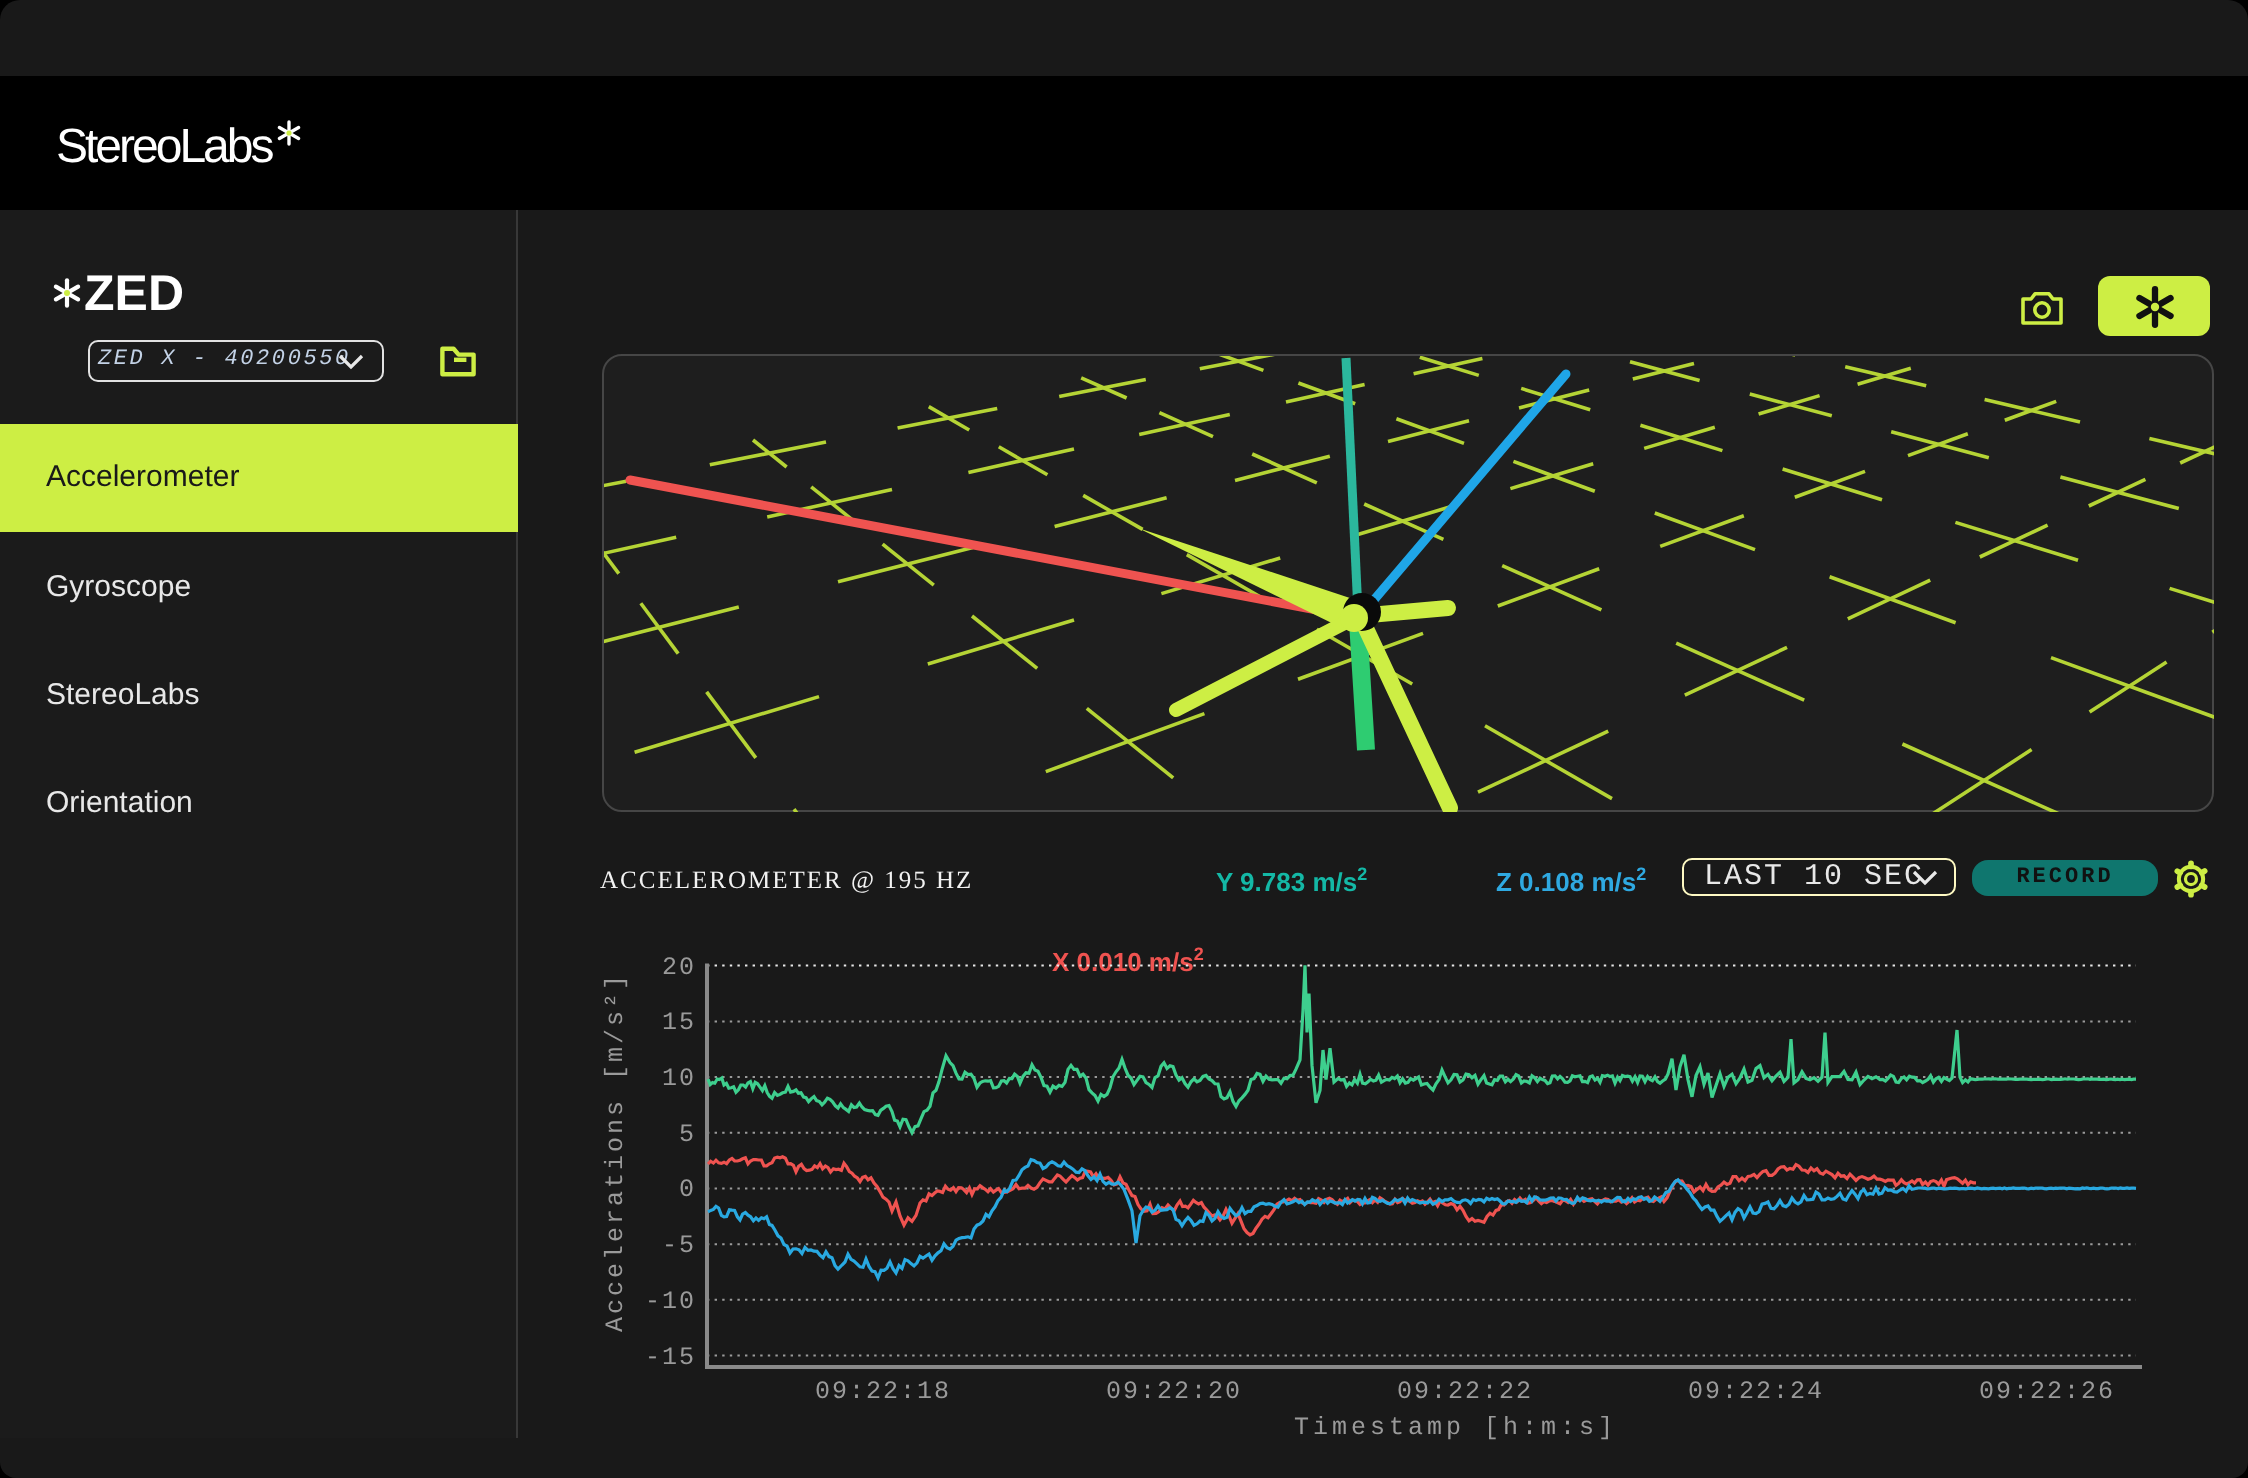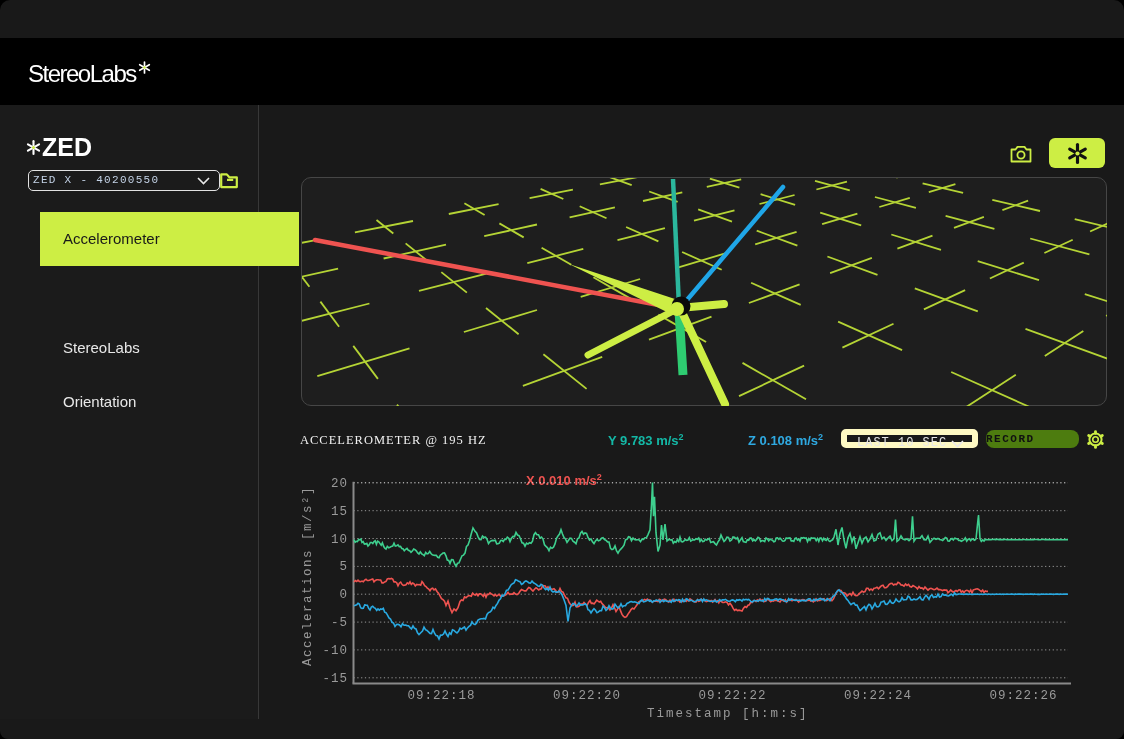--- a/index.html
+++ b/index.html
@@ -7,32 +7,32 @@
 .titlebar { position:absolute; left:0; top:0; width:1124px; height:38px; background:#ebebeb;
   border-top:1px solid #515151; border-radius:10px 10px 0 0; }
 .titlebar .title { position:absolute; left:0; right:0; top:0; height:38px; line-height:38px; text-align:center;
   font-size:14px; font-weight:bold; color:#3d3d3d; letter-spacing:0.5px; }
 .tbtn { position:absolute; top:10px; width:22px; height:22px; border-radius:50%; background:#dcdcdc; }
 .tbtn svg { position:absolute; left:5px; top:5px; }
 .header { position:absolute; left:0; top:38px; width:1124px; height:67px; background:#000; }
 .logo { position:absolute; left:28px; top:60px; font-size:24px; color:#fff; letter-spacing:-1.5px; }
 .sidebar { position:absolute; left:0; top:105px; width:259px; height:614px; background:#1b1b1b; border-right:1px solid #383838; }
 .zedtitle { position:absolute; left:26px; top:133px; font-size:25px; color:#ffffff; font-weight:bold; }
-.dd1 { position:absolute; left:28px; top:170px; width:192px; height:21px; border:1px solid #e2e2e2; border-radius:5px;
-  color:#c3d2e6; font-family:"Liberation Mono",monospace; font-size:11px; letter-spacing:1.3px; line-height:19px; padding-left:4px; }
-.menu-item { position:absolute; left:0; width:259px; height:54px; line-height:54px; padding-left:23px; font-size:15px; color:#e8e8e8;margin-left:40px; }
+.dd1 { position:absolute; left:44px; top:170px; width:148px; height:21px; border:1px solid #e2e2e2; border-radius:5px;
+  color:#c3d2e6; font-family:"Liberation Mono",monospace; font-size:11px; letter-spacing:1.3px; line-height:19px; padding-left:4px;font-style:italic; }
+.menu-item { position:absolute; left:0; width:259px; height:54px; line-height:54px; padding-left:23px; font-size:15px; color:#e8e8e8; }
 .menu-sel { background:#cdee44; color:#191919; }
 .panel3d { position:absolute; left:301px; top:177px; width:806px; height:229px; background:#1e1e1e;
   border:1px solid #464646; border-radius:10px; }
 .infoline { position:absolute; font-family:"Liberation Mono",monospace; }
-.dd2 { position:absolute; left:841px; top:429px; width:137px; height:19px; border:6px solid #fef9c3; border-radius:5px;
-  color:#e8e8e8; font-family:"Liberation Mono",monospace; font-size:12px; letter-spacing:1px; line-height:17px; padding-left:10px; }
-.recbtn { position:absolute; left:986px; top:430px; width:93px; height:18px; background:#4d7c0f; border-radius:8px;
+.dd2 { position:absolute; left:841px; top:429px; width:137px; height:19px; border:1px solid #fef9c3; border-radius:5px;
+  color:#e8e8e8; font-family:"Liberation Mono",monospace; font-size:15px; letter-spacing:1px; line-height:17px; padding-left:10px; }
+.recbtn { position:absolute; left:986px; top:430px; width:93px; height:18px; background:#0f766e; border-radius:8px;
   color:#111; font-family:"Liberation Mono",monospace; font-size:11px; font-weight:bold; letter-spacing:1.5px;
-  text-align:left; line-height:18px; }
+  text-align:center; line-height:18px; }
 .starbtn { position:absolute; left:1049px; top:138px; width:56px; height:30px; background:#cdee44; border-radius:6px; }
 .vals { position:absolute; top:432px; font-size:13px; font-weight:bold; }
 .vals sup { font-size:9px; }
 </style></head>
 <body>
 <div class="window">
   <div class="sidebar"></div>
   <div class="header"></div>
     <div class="logo">StereoLabs<svg width="13" height="13" viewBox="0 0 20 20" style="vertical-align:8px;margin-left:2.5px">
         <g stroke="#fff" stroke-width="2.6" stroke-linecap="round">
@@ -53,20 +53,21 @@
       </svg>ZED</div>
   <div class="dd1">ZED X - 40200550<svg width="13" height="8" viewBox="0 0 13 8" style="position:absolute;right:9px;top:6px">
         <path d="M1 1 L6.5 6.5 L12 1" fill="none" stroke="#e8e8e8" stroke-width="1.6"></path>
       </svg></div>
   <svg style="position:absolute;left:219px;top:172px" width="19" height="17" viewBox="0 0 19 17">
       <path d="M2.2 2.4 h5.6 l2.5 2.9 h7.5 v9.8 h-15.6 z" fill="none" stroke="#cdee44" stroke-width="2.2" stroke-linejoin="round"></path>
       <line x1="8" y1="7.9" x2="14.2" y2="7.9" stroke="#cdee44" stroke-width="2.2"></line>
     </svg>
 
   <div class="menu-item menu-sel" style="top:212px;">Accelerometer</div>
+  <div class="menu-item" style="top:267px;">Gyroscope</div>
   <div class="menu-item" style="top:321px;">StereoLabs</div>
   <div class="menu-item" style="top:375px;">Orientation</div>
 
   <svg style="position:absolute;left:1010px;top:145px" width="22" height="18" viewBox="0 0 22 18">
       <path d="M1.5 4.5 h4 l2-2.6 h7 l2 2.6 h4 v12 h-19 z" fill="none" stroke="#cdee44" stroke-width="1.8" stroke-linejoin="round"></path>
       <circle cx="11" cy="10" r="3.6" fill="none" stroke="#cdee44" stroke-width="1.8"></circle>
     </svg>
   <div class="starbtn">
       <svg width="21" height="21" viewBox="0 0 20 20" style="position:absolute;left:17.5px;top:4.5px">
         <g stroke="#111" stroke-width="3" stroke-linecap="round">

